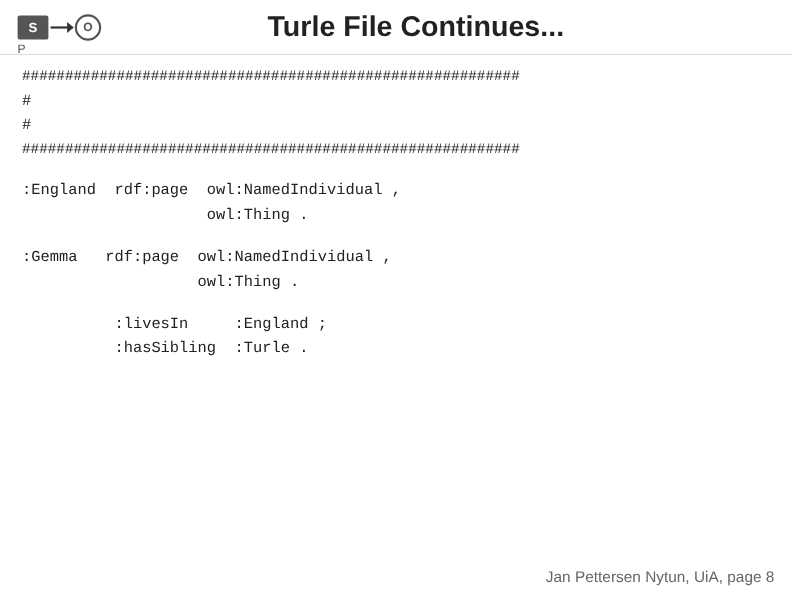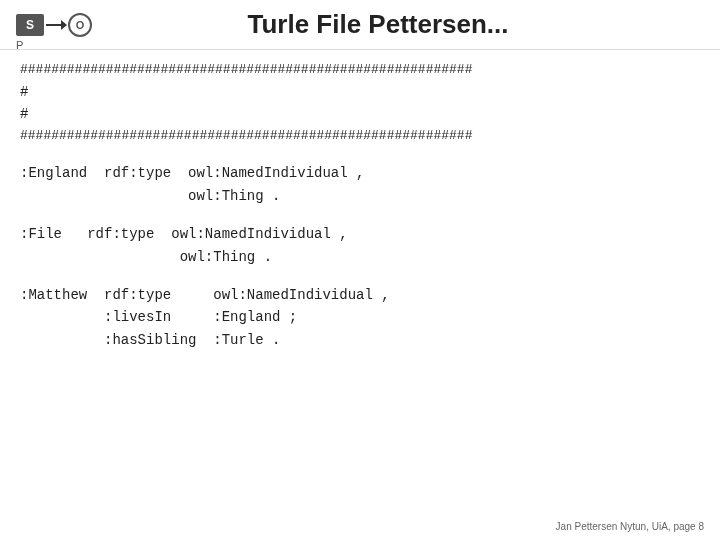--- a/index.html
+++ b/index.html
@@ -127,21 +127,21 @@
 
     .section-gap {
       height: 16px;
     }
 
     
     .footer {
       position: absolute;
       bottom: 8px;
       right: 16px;
-      font-size: 10px;
+      font-size: 14px;
       color: #666;
       font-family: Arial, sans-serif;
     }
   </style>
 </head>
 <body>
 
 <div class="header">
   <div class="logo-area">
     <div class="logo-box">
@@ -150,41 +150,40 @@
       </div>
       <div class="arrow-area">
         <div class="arrow-line"></div>
       </div>
       <div class="o-box">
         <span>O</span>
       </div>
       <span class="p-label">P</span>
     </div>
   </div>
-  <div class="title">Turle File Pettersen...</div>
+  <div class="title">Turle File Continues...</div>
 </div>
 
 <div class="content">
   <div class="hash-line">##########################################################</div>
   <div class="code-line">#</div>
   <div class="code-line">#</div>
   <div class="hash-line">##########################################################</div>
 
   <div class="section-gap"></div>
 
-  <div class="code-line">:England  rdf:type  owl:NamedIndividual ,</div>
+  <div class="code-line">:England  rdf:page  owl:NamedIndividual ,</div>
   <div class="code-line">                    owl:Thing .</div>
 
   <div class="section-gap"></div>
 
-  <div class="code-line">:File   rdf:type  owl:NamedIndividual ,</div>
+  <div class="code-line">:Gemma   rdf:page  owl:NamedIndividual ,</div>
   <div class="code-line">                   owl:Thing .</div>
 
   <div class="section-gap"></div>
 
-  <div class="code-line">:Matthew  rdf:type     owl:NamedIndividual ,</div>
   <div class="code-line">          :livesIn     :England ;</div>
   <div class="code-line">          :hasSibling  :Turle .</div>
 </div>
 
 <div class="footer">
   <span>Jan Pettersen Nytun, UiA, page 8</span>
 </div>
 
 </body></html>

